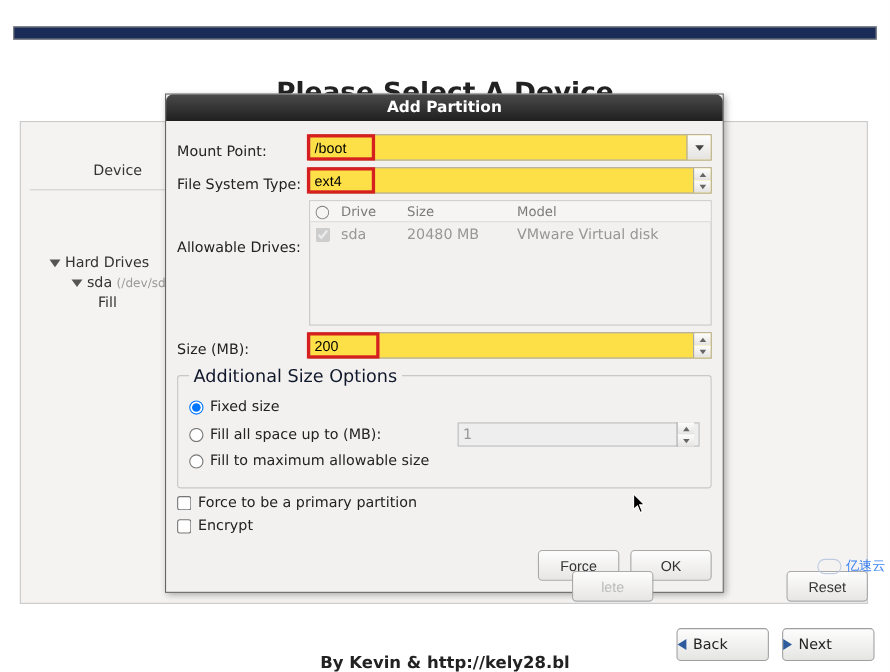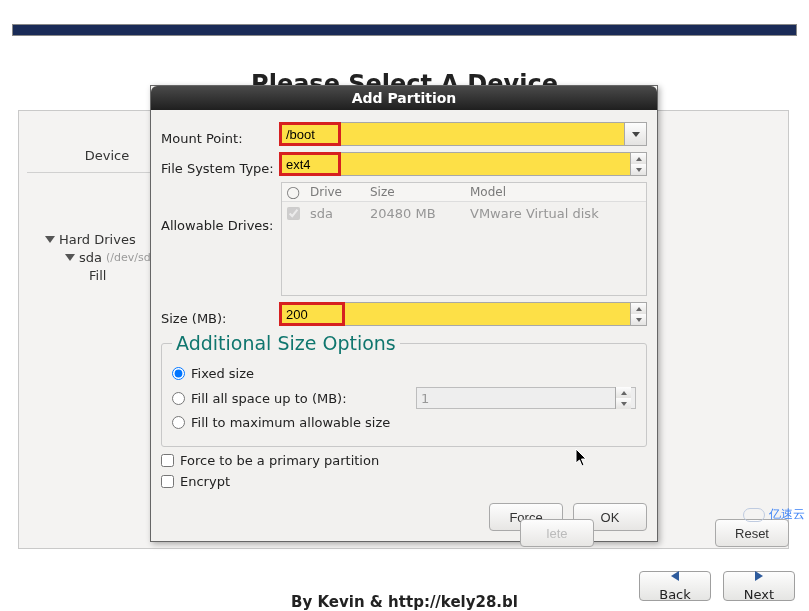--- a/index.html
+++ b/index.html
@@ -86,27 +86,26 @@
       padding: 0 10px;
     }
 
     .nav-buttons {
       position: absolute;
       right: 14px; bottom: 10px;
       display: flex;
       gap: 12px;
     }
     .nav-btn {
-      width: 72px; height: 30px;
+      width: 84px; height: 30px;
       background: linear-gradient(#fdfdfd,#e5e5e3);
       border: 1px solid #9f9f9f;
       border-radius: 4px;
-      display: flex; align-items:center; justify-content:center; gap:6px;
+      display: flex; align-items:center; gap:6px;
       cursor:pointer;
-      flex-direction:column;
     }
     .arrow-left, .arrow-right {
       width:0;height:0;border-top:5px solid transparent;border-bottom:5px solid transparent;
     }
     .arrow-left{border-right:8px solid #2e5b9c;}
     .arrow-right{border-left:8px solid #2e5b9c;}
 
     
     .modal {
       position: absolute;
@@ -164,21 +163,21 @@
     .dh-drive{width:60px;}
     .dh-size{width:100px;}
     .dh-model{flex:1;}
     .drives-row{display:flex;color:#969696;padding:2px 0;}
     .drives-row div{padding:2px 6px;}
 
     fieldset.aso {
       border:1px solid #c8c8c8; border-radius:3px;
       margin-top:6px; padding:6px 10px 10px 10px;
     }
-    fieldset.aso legend{font-size:19px;color:#0f766e;padding:0 4px;}
+    fieldset.aso legend{font-size:16px;color:#0f172a;padding:0 4px;}
     .radio-row,.check-row{display:flex;align-items:center;gap:6px;margin:6px 0;}
     .radio-row label,.check-row label{cursor:pointer;}
     .fill-input{
       width:220px;height:22px;border:1px solid #bdbdbd;background:#eee;color:#999;
       display:flex;align-items:center;padding:0 4px;margin-left:auto;
     }
     .modal-actions{display:flex;justify-content:flex-end;gap:10px;margin-top:14px;}
     .cursor{
       position:absolute;left:575px;top:448px;width:14px;height:20px;pointer-events:none;
     }

